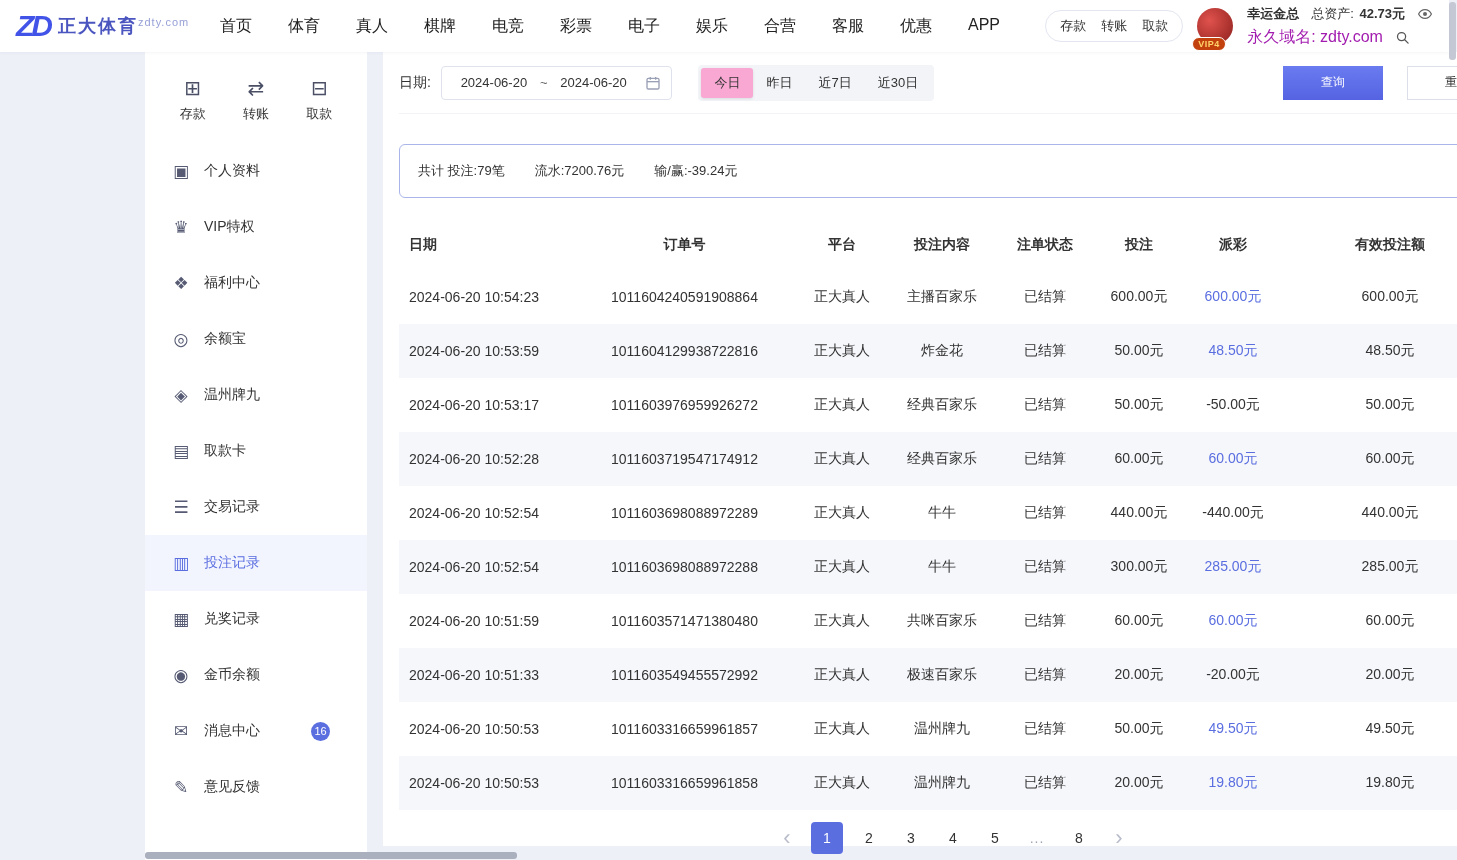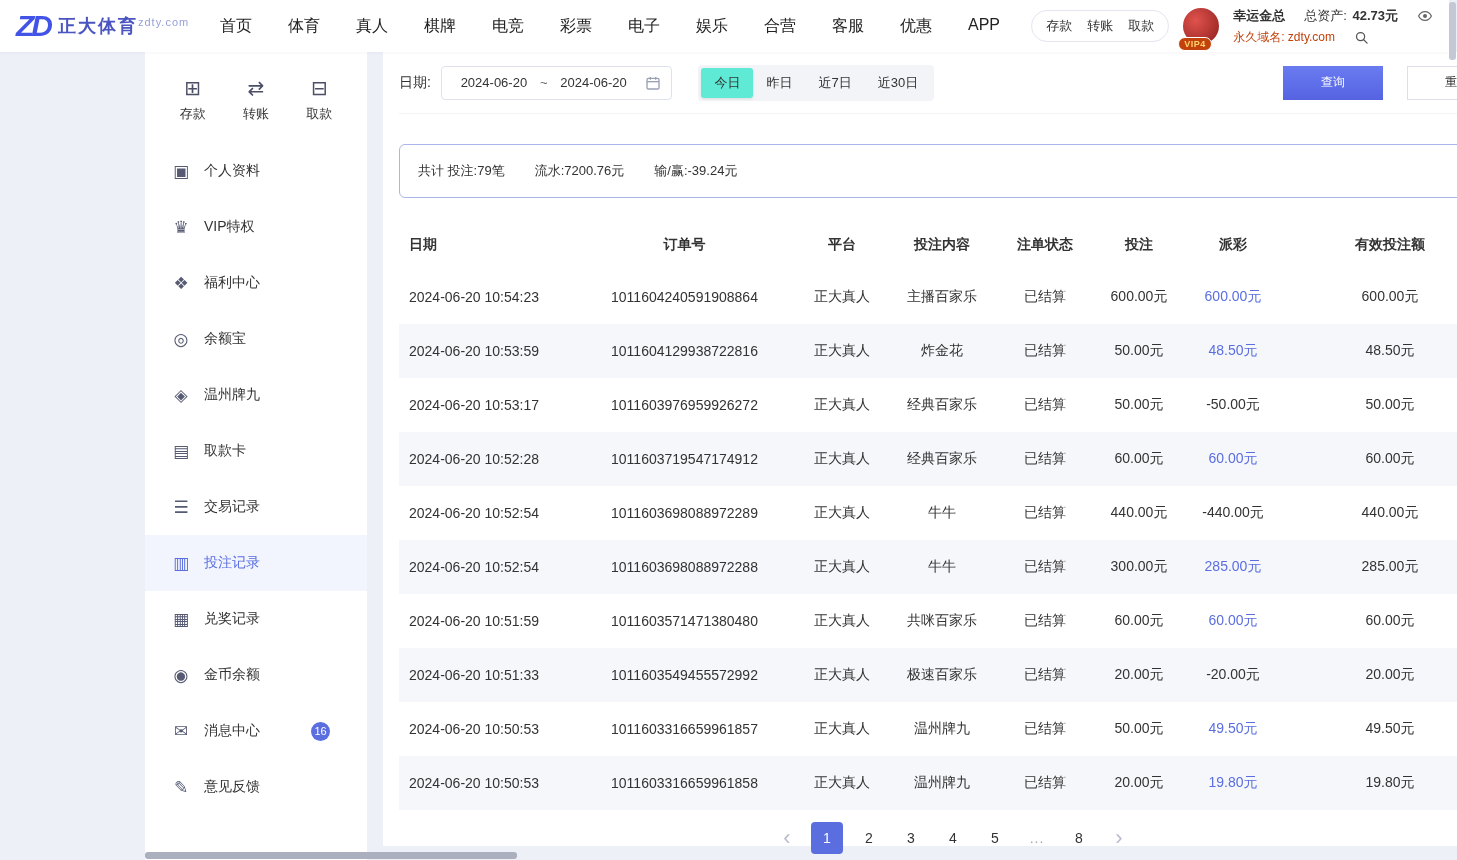--- a/index.html
+++ b/index.html
@@ -15,25 +15,25 @@
   .logo-en{font-size:11px;color:#97a0d6;letter-spacing:1px}
   .main-nav{display:flex;gap:36px;margin-left:26px;font-size:16px}
   .nav-item{color:#222;cursor:pointer;white-space:nowrap}
   .topbar-right{margin-left:auto;display:flex;align-items:center;gap:14px}
   .wallet-pill{display:flex;gap:15px;border:1px solid #e3e6f0;border-radius:16px;padding:6px 14px;font-size:13px;color:#333;white-space:nowrap}
   .wallet-action{cursor:pointer}
   .avatar-wrap{position:relative;width:36px;height:36px;flex:none;cursor:pointer}
   .avatar{width:36px;height:36px;border-radius:50%;background:radial-gradient(circle at 35% 35%,#e0524d,#8c1f1c)}
   .vip-badge{position:absolute;left:-5px;bottom:-7px;background:#c2410c;color:#ffd36b;font-size:9px;font-weight:bold;padding:1px 5px;border-radius:8px;border:1px solid #fff;letter-spacing:.5px}
   .user-text{display:flex;flex-direction:column;gap:4px}
-  .user-row{display:flex;align-items:center;gap:19px}
+  .user-row{display:flex;align-items:center;gap:12px}
   .username{font-size:13px;font-weight:bold;white-space:nowrap}
   .assets{font-size:13px;white-space:nowrap}
   .assets b{margin-left:2px}
-  .domain-label{font-size:12px;color:#c2410c;white-space:nowrap}
+  .domain-label{font-size:16px;color:#a21caf;white-space:nowrap}
   .icon-btn{display:flex;align-items:center;cursor:pointer}
 
   
   .sidebar{position:absolute;left:145px;top:52px;width:222px;bottom:0;background:#fff;padding-top:20px}
   .quick-actions{display:flex;justify-content:space-around;padding:6px 16px 20px}
   .quick-action{display:flex;flex-direction:column;align-items:center;gap:7px;font-size:13px;color:#333;cursor:pointer}
   .quick-glyph{font-size:20px;color:#4a4f66;line-height:1}
   .menu{display:flex;flex-direction:column}
   .menu-item{display:flex;align-items:center;gap:13px;height:56px;padding:0 26px;font-size:14px;color:#333;cursor:pointer}
   .menu-item.active{background:#f3f5fe;color:#5a6ee0}
@@ -45,21 +45,21 @@
   
   .main{position:absolute;left:383px;top:52px;width:1140px;bottom:14px;background:#fff;padding:0 16px}
   .filter-bar{display:flex;align-items:center;height:62px;gap:10px;border-bottom:1px solid #f2f3f7}
   .filter-label{font-size:14px;color:#333;white-space:nowrap}
   .date-box{display:flex;align-items:center;border:1px solid #dfe2ec;border-radius:4px;height:34px;padding:0 10px;gap:4px;cursor:pointer}
   .date-box input{border:0;outline:0;width:84px;font-size:13px;color:#333;text-align:center;background:transparent;font-family:inherit;cursor:pointer}
   .date-sep{color:#666;font-size:13px}
   .cal-icon{margin-left:6px;display:flex}
   .range-group{display:flex;background:#f3f4f8;border-radius:4px;padding:3px;margin-left:16px}
   .range-btn{font-size:13px;padding:6px 13px;border-radius:3px;cursor:pointer;color:#333;white-space:nowrap}
-  .range-btn.active{background:#5eead4;box-shadow:0 1px 3px rgba(0,0,0,.10)}
+  .range-btn.active{background:#f9a8d4;box-shadow:0 1px 3px rgba(0,0,0,.10)}
   .filter-spacer{flex:1}
   .btn{height:34px;width:100px;border-radius:0;font-size:12px;display:flex;align-items:center;justify-content:center;cursor:pointer;flex:none}
   .btn-primary{background:linear-gradient(180deg,#6a7bf0,#5563e2);color:#fff;border:0}
   .btn-plain{border:1px solid #dcdfe8;color:#333;background:#fff;margin-left:14px}
 
   .summary-box{border:1px solid #aab6ea;border-radius:6px;margin:30px 0 22px;padding:17px 18px;font-size:13px;display:flex;gap:30px}
 
   
   .t-head,.t-row{display:grid;grid-template-columns:165px 225px 90px 110px 96px 92px 96px 1fr;align-items:center;padding:0 8px}
   .t-head{height:50px;font-weight:bold;font-size:14px}

